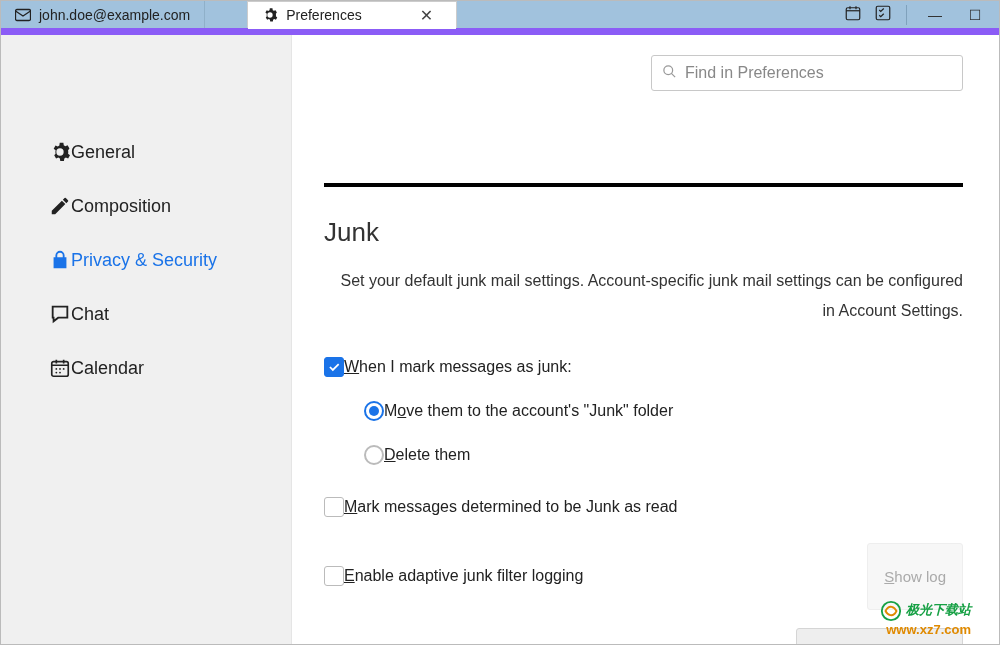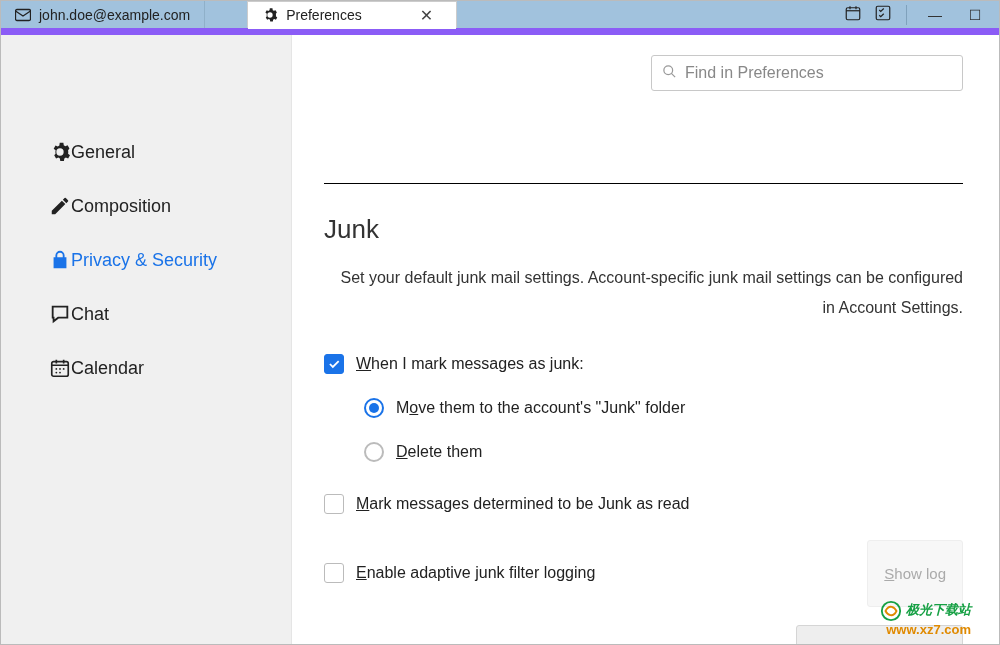--- a/index.html
+++ b/index.html
@@ -76,25 +76,25 @@
     .search-box {
       width: 312px; height: 36px;
       border: 1px solid #c8c8c8; border-radius: 3px;
       display: flex; align-items: center; padding: 0 10px;
       color: #888; font-size: 16px; gap: 8px;
     }
 
     .section-title {
       font-size: 26px; font-weight: 300; color: #333;
       margin-top: 92px; margin-bottom: 18px;
-      border-top: 1px solid #000000; padding-top: 30px;
+      border-top: 4px solid #000000; padding-top: 30px;
     }
     .desc { font-size: 16px; color: #333; line-height: 1.9; margin-bottom: 18px; text-align: right; }
 
-    .opt { display: flex; align-items: center; gap: 12px; font-size: 16px; color: #222; margin: 12px 0; }
+    .opt { display: flex; align-items: center; font-size: 16px; color: #222; margin: 12px 0; }
     .opt.indent { margin-left: 40px; }
     .checkbox {
       width: 20px; height: 20px; border-radius: 3px;
       border: 1px solid #bbb; background: #fff; display: inline-flex;
       align-items: center; justify-content: center; flex-shrink: 0;
     }
     .checkbox.checked { background: #1a73e8; border-color: #1a73e8; color: #fff; }
     .radio {
       width: 20px; height: 20px; border-radius: 50%;
       border: 2px solid #bbb; background: #fff; display: inline-flex;

